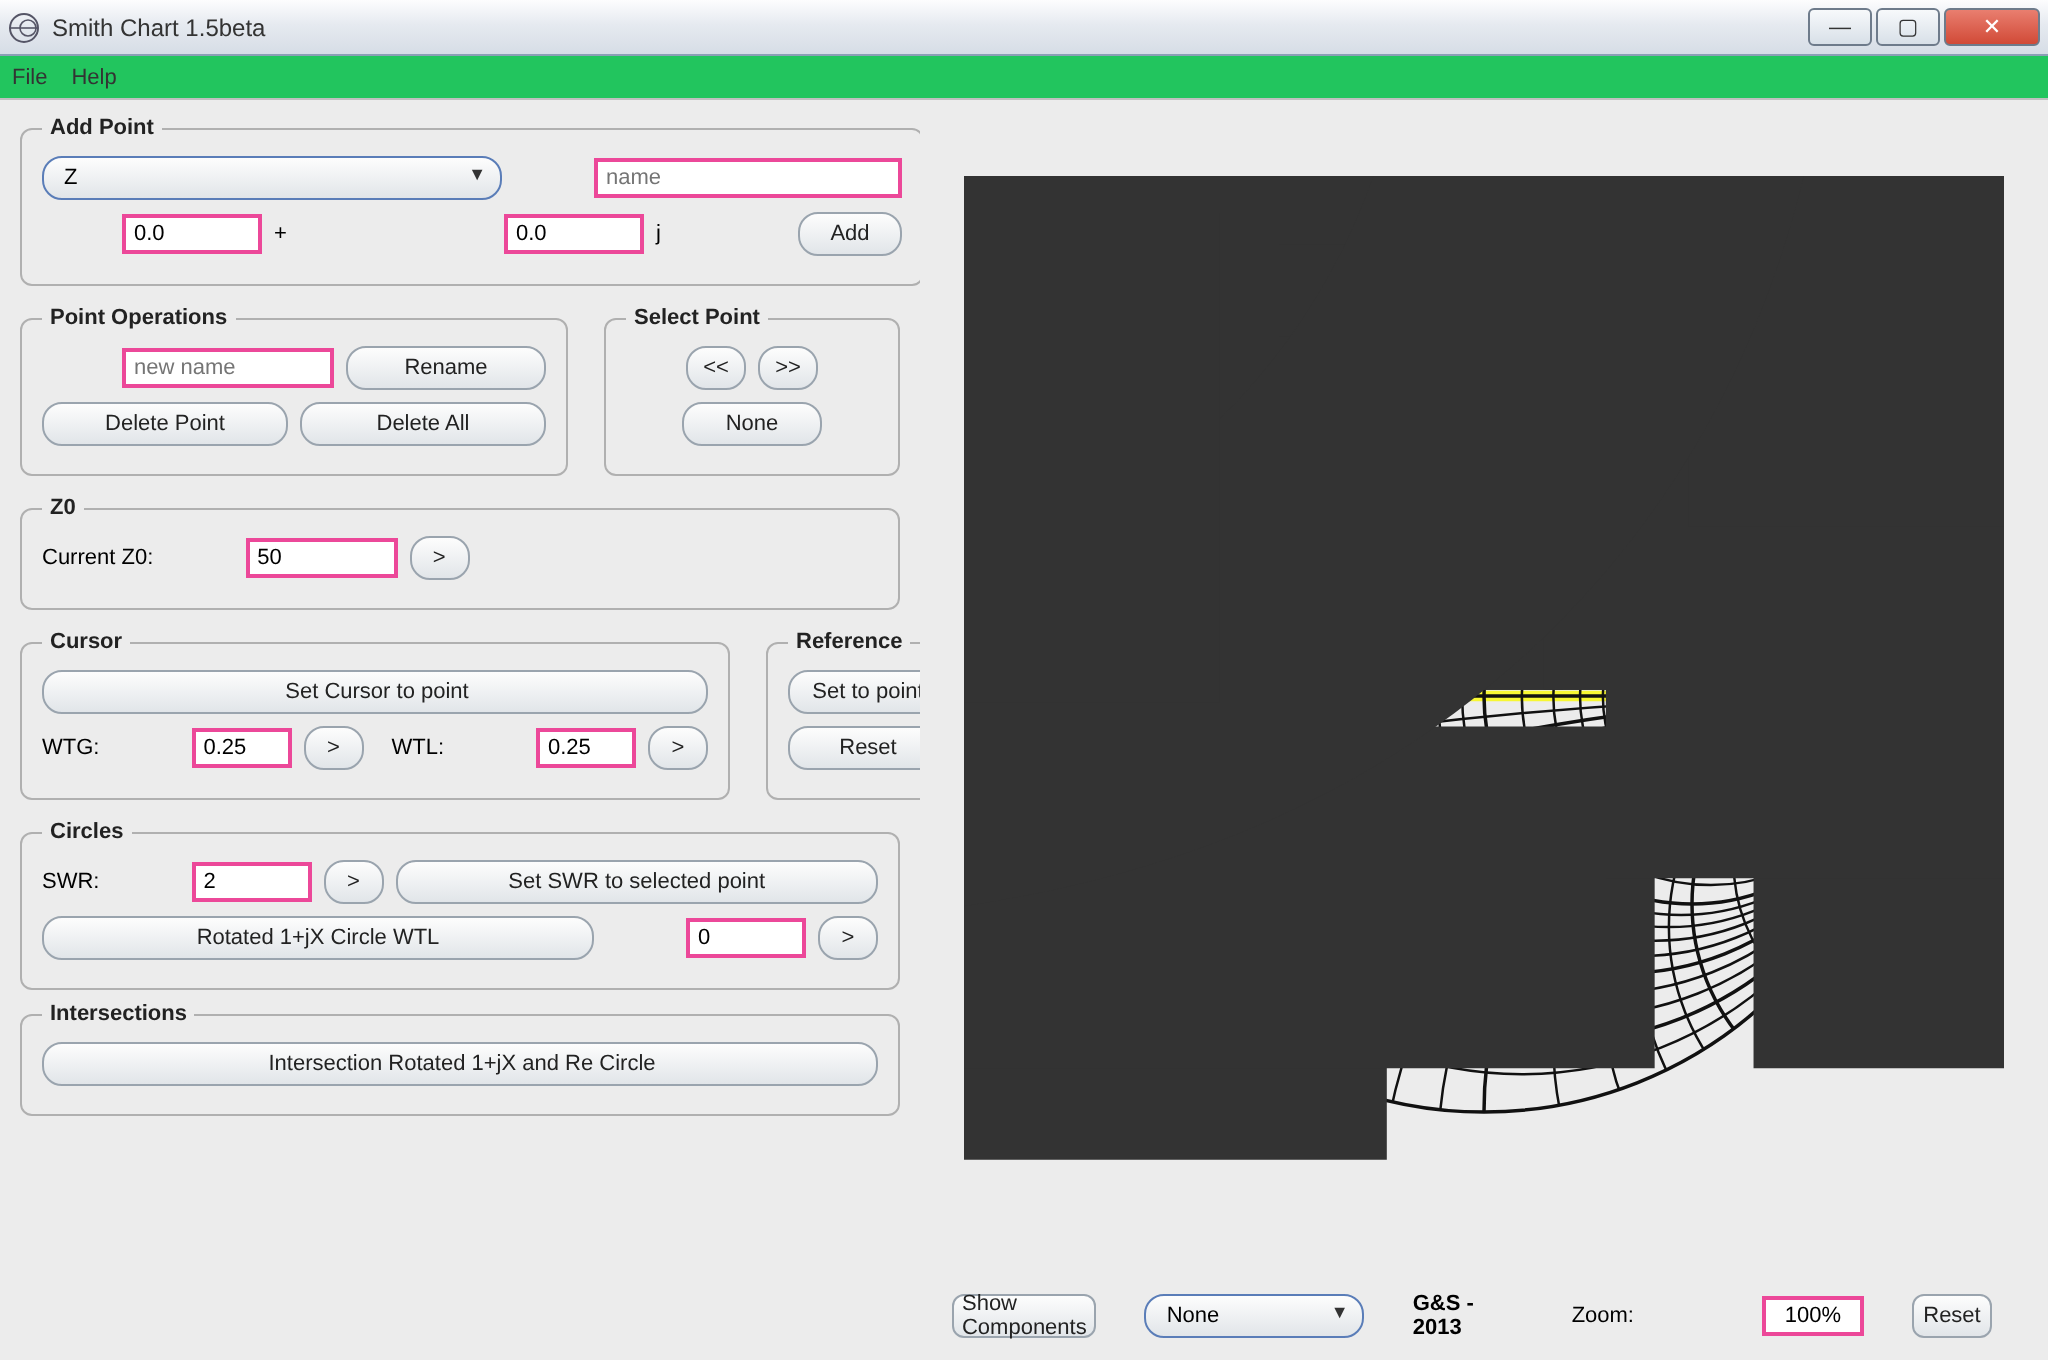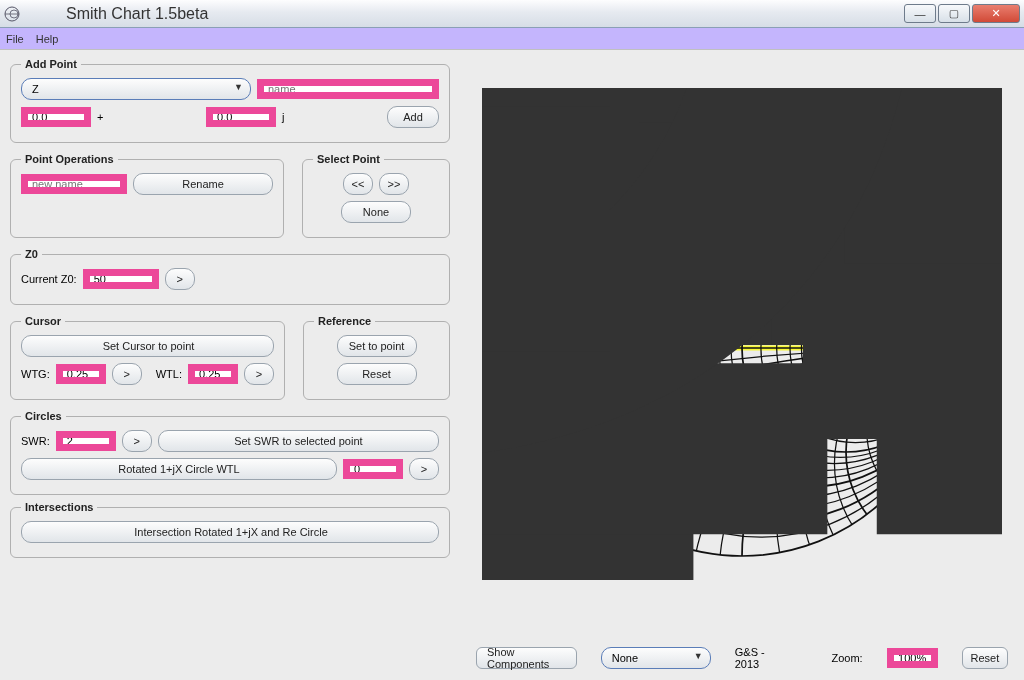--- a/index.html
+++ b/index.html
@@ -1,39 +1,39 @@
 <!DOCTYPE html>
 <html><head>
 <meta charset="utf-8">
 <style>
 * { box-sizing: border-box; font-family: "Segoe UI", Tahoma, sans-serif; font-size: 11px; }
 body { margin: 0; background: #e8e8e8; width: 1024px; height: 680px; overflow: hidden; }
 .titlebar { height: 28px; background: linear-gradient(#fdfdfe,#e6eaf0 45%,#d6dde6); border-bottom: 1px solid #8a9fb5; display: flex; align-items: center; padding: 0 4px; }
 .titlebar .icon { width: 16px; height: 16px; margin-right: 6px; }
-.titlebar .title { flex: 1; color: #333; font-size: 16px; margin-left: 40px; }
+.titlebar .title { flex: 1; color: #333; font-size: 12px; }
 .winbtn { width: 32px; height: 19px; margin-left: 2px; border: 1px solid #6e7b8b; border-radius: 3px; background: linear-gradient(#f7f9fb,#d8e0e8); display:flex;align-items:center;justify-content:center;color:#333; }
 .winbtn.close { background: linear-gradient(#e97e6f,#d14a37); color:#fff; width:48px; }
-.menubar { height: 22px; background: #c4b5fd; border-bottom: 1px solid #c0c0c0; display:flex; align-items:center; padding: 0 6px; gap: 12px; color:#333; }
+.menubar { height: 22px; background: #22c55e; border-bottom: 1px solid #c0c0c0; display:flex; align-items:center; padding: 0 6px; gap: 12px; color:#333; }
 .menubar span { cursor: default; }
 .content { display:flex; height: calc(680px - 28px - 22px); background:#ececec; }
 .leftpane { width: 460px; padding: 4px 10px; overflow-y:auto; }
 .rightpane { flex:1; position:relative; background:#ececec; }
 fieldset { border:1px solid #b0b0b0; border-radius:6px; margin: 4px 0 6px; padding: 8px 10px; background:#ececec; }
 legend { font-weight:bold; padding: 0 4px; color:#222; font-size:11px; }
 .btn { display:inline-flex; align-items:center; justify-content:center; height:22px; padding:0 10px; border:1px solid #9aa4ae; border-radius:10px; background:linear-gradient(#fdfdfd,#e1e5e9); color:#222; cursor:default; min-width:40px; }
 .btn.wide { width:100%;padding-left:12px; }
-input[type=text] { height:20px; border:7px solid #ec4899; background:#fff; padding:0 4px; }
+input[type=text] { height:20px; border:2px solid #ec4899; background:#fff; padding:0 4px;margin-left:40px; }
 select.combo { height:22px; border:1px solid #5a7db8; border-radius:10px; background:linear-gradient(#fdfdfd,#e1e5e9); padding:0 20px 0 10px; appearance:none; width:100%; }
 .selwrap { position:relative; flex:1; }
 .selwrap::after { content:"▼"; position:absolute; right:8px; top:4px; font-size:9px; color:#333; pointer-events:none; }
 .row { display:flex; align-items:center; gap:6px; margin-bottom:6px; }
 .tworow { display:flex; gap:18px; }
 .tworow > fieldset { flex:1; }
 .sq { width:30px; padding:0; min-width:30px; }
-.footer { position:absolute; bottom:10px; left:0; right:0; display:flex; align-items:center; gap:24px; padding:0 16px; }
+.footer { position:absolute; bottom:10px; left:0; right:12px; display:flex; align-items:center; gap:24px; padding:0 16px; }
 .footer .btn { border-radius:6px; }
 .chartwrap { position:absolute; top:6px; left:0; right:0; bottom:40px; display:flex; align-items:center; justify-content:center; }
 </style>
 </head>
 <body>
 
 <div class="titlebar">
   <svg class="icon" viewBox="0 0 16 16">
       <circle cx="8" cy="8" r="7" fill="none" stroke="#556" stroke-width="1"></circle>
       <circle cx="10" cy="8" r="4" fill="none" stroke="#556" stroke-width="0.8"></circle>
@@ -73,20 +73,24 @@
         <div class="btn" style="width:52px">Add</div>
       </div>
     </fieldset>
 
     <div class="tworow">
       <fieldset style="flex:1.8">
         <legend>Point Operations</legend>
         <div class="row">
           <input type="text" style="width: 106px;" placeholder="new name">
           <div class="btn" style="flex:1">Rename</div>
+        </div>
+        <div class="row">
+          <div class="btn" style="flex:1">Delete Point</div>
+          <div class="btn" style="flex:1">Delete All</div>
         </div>
       </fieldset>
       <fieldset style="flex:0.9">
         <legend>Select Point</legend>
         <div class="row" style="justify-content:center">
           <div class="btn sq">&lt;&lt;</div>
           <div class="btn sq">&gt;&gt;</div>
         </div>
         <div class="row" style="justify-content:center">
           <div class="btn" style="width:70px">None</div>
@@ -245,20 +249,20 @@
           <text x="1.015" y="-0.408" font-size="0.05" text-anchor="middle" fill="#333">5.0</text>
           <text x="1.015" y="0.438" font-size="0.05" text-anchor="middle" fill="#333">-5.0</text>
           <text x="-1.16" y="0.015" font-size="0.05" text-anchor="middle" fill="#333">0.0</text>
         </svg>
     </div>
     <div class="footer">
       <div class="btn">Show Components</div>
       <div class="selwrap" style="flex:0 0 110px;">
         <select class="combo"><option>None</option></select>
       </div>
-      <span style="font-weight:normal">G&amp;S - 2013</span>
+      <span style="font-weight:bold">G&amp;S - 2013</span>
       <div style="flex:1"></div>
       <span>Zoom:</span>
       <input type="text" style="width: 51px; text-align: center;" value="100%">
       <div class="btn">Reset</div>
     </div>
   </div>
 </div>
 
 </body></html>

